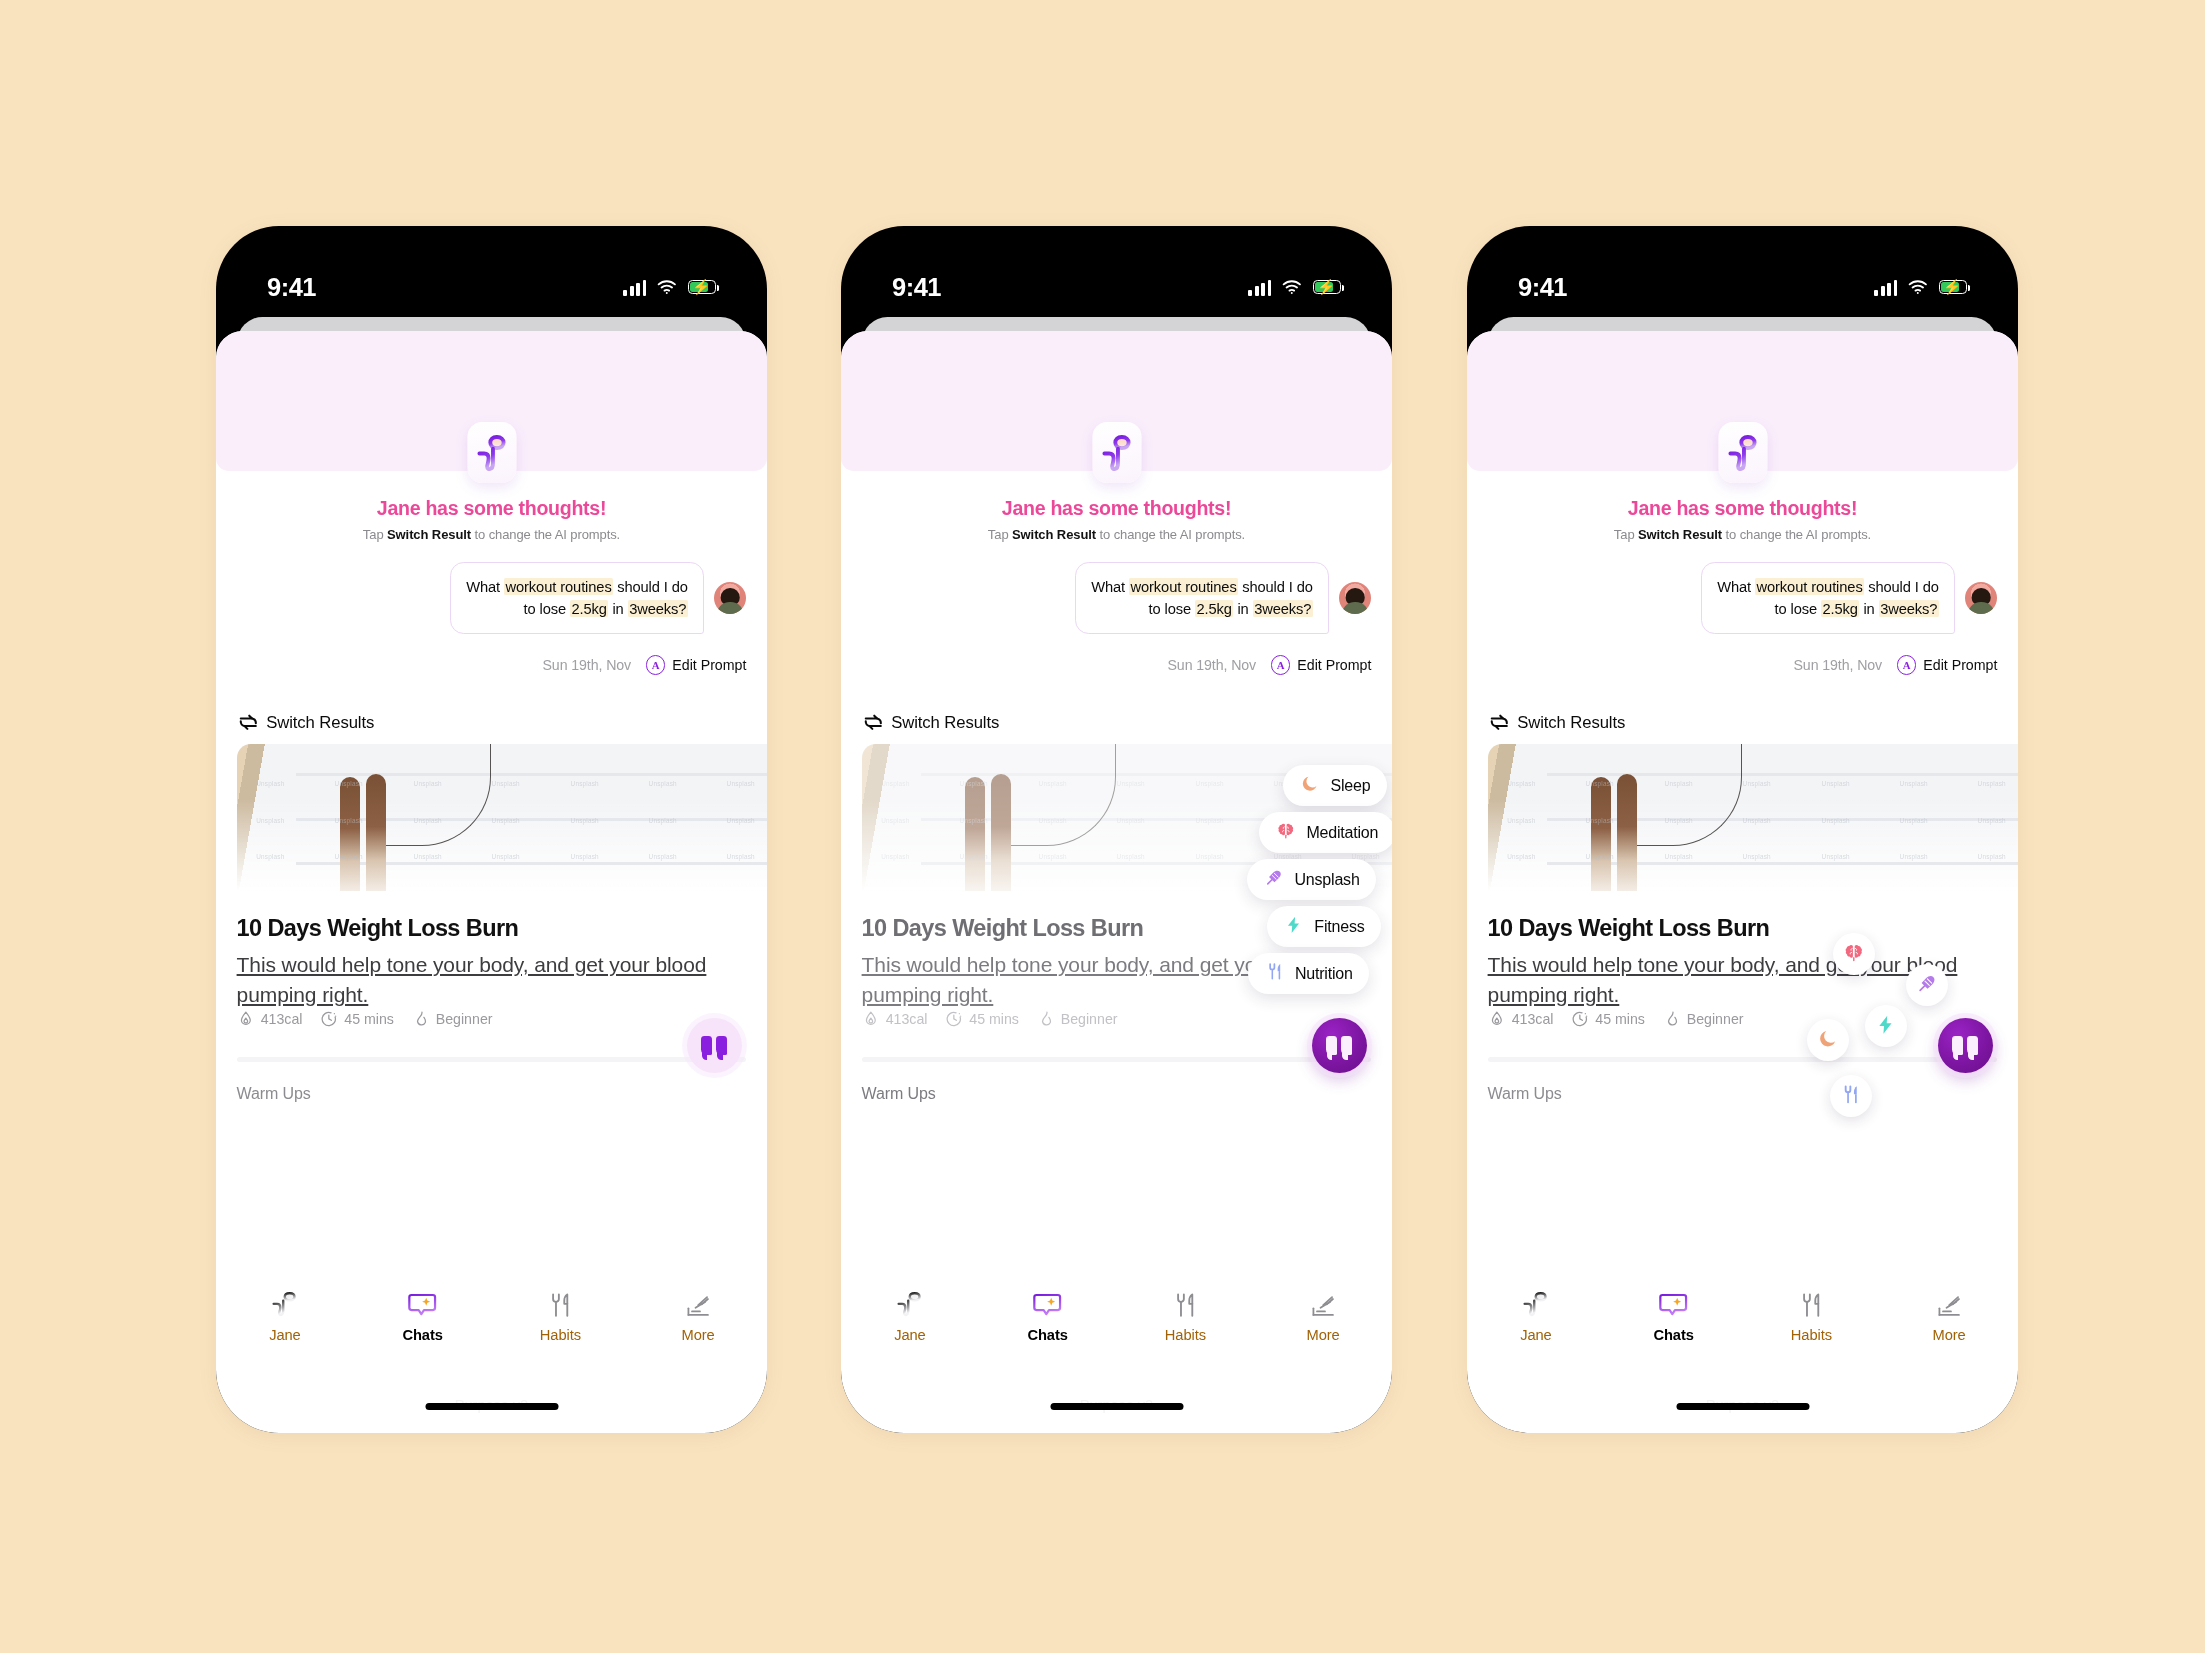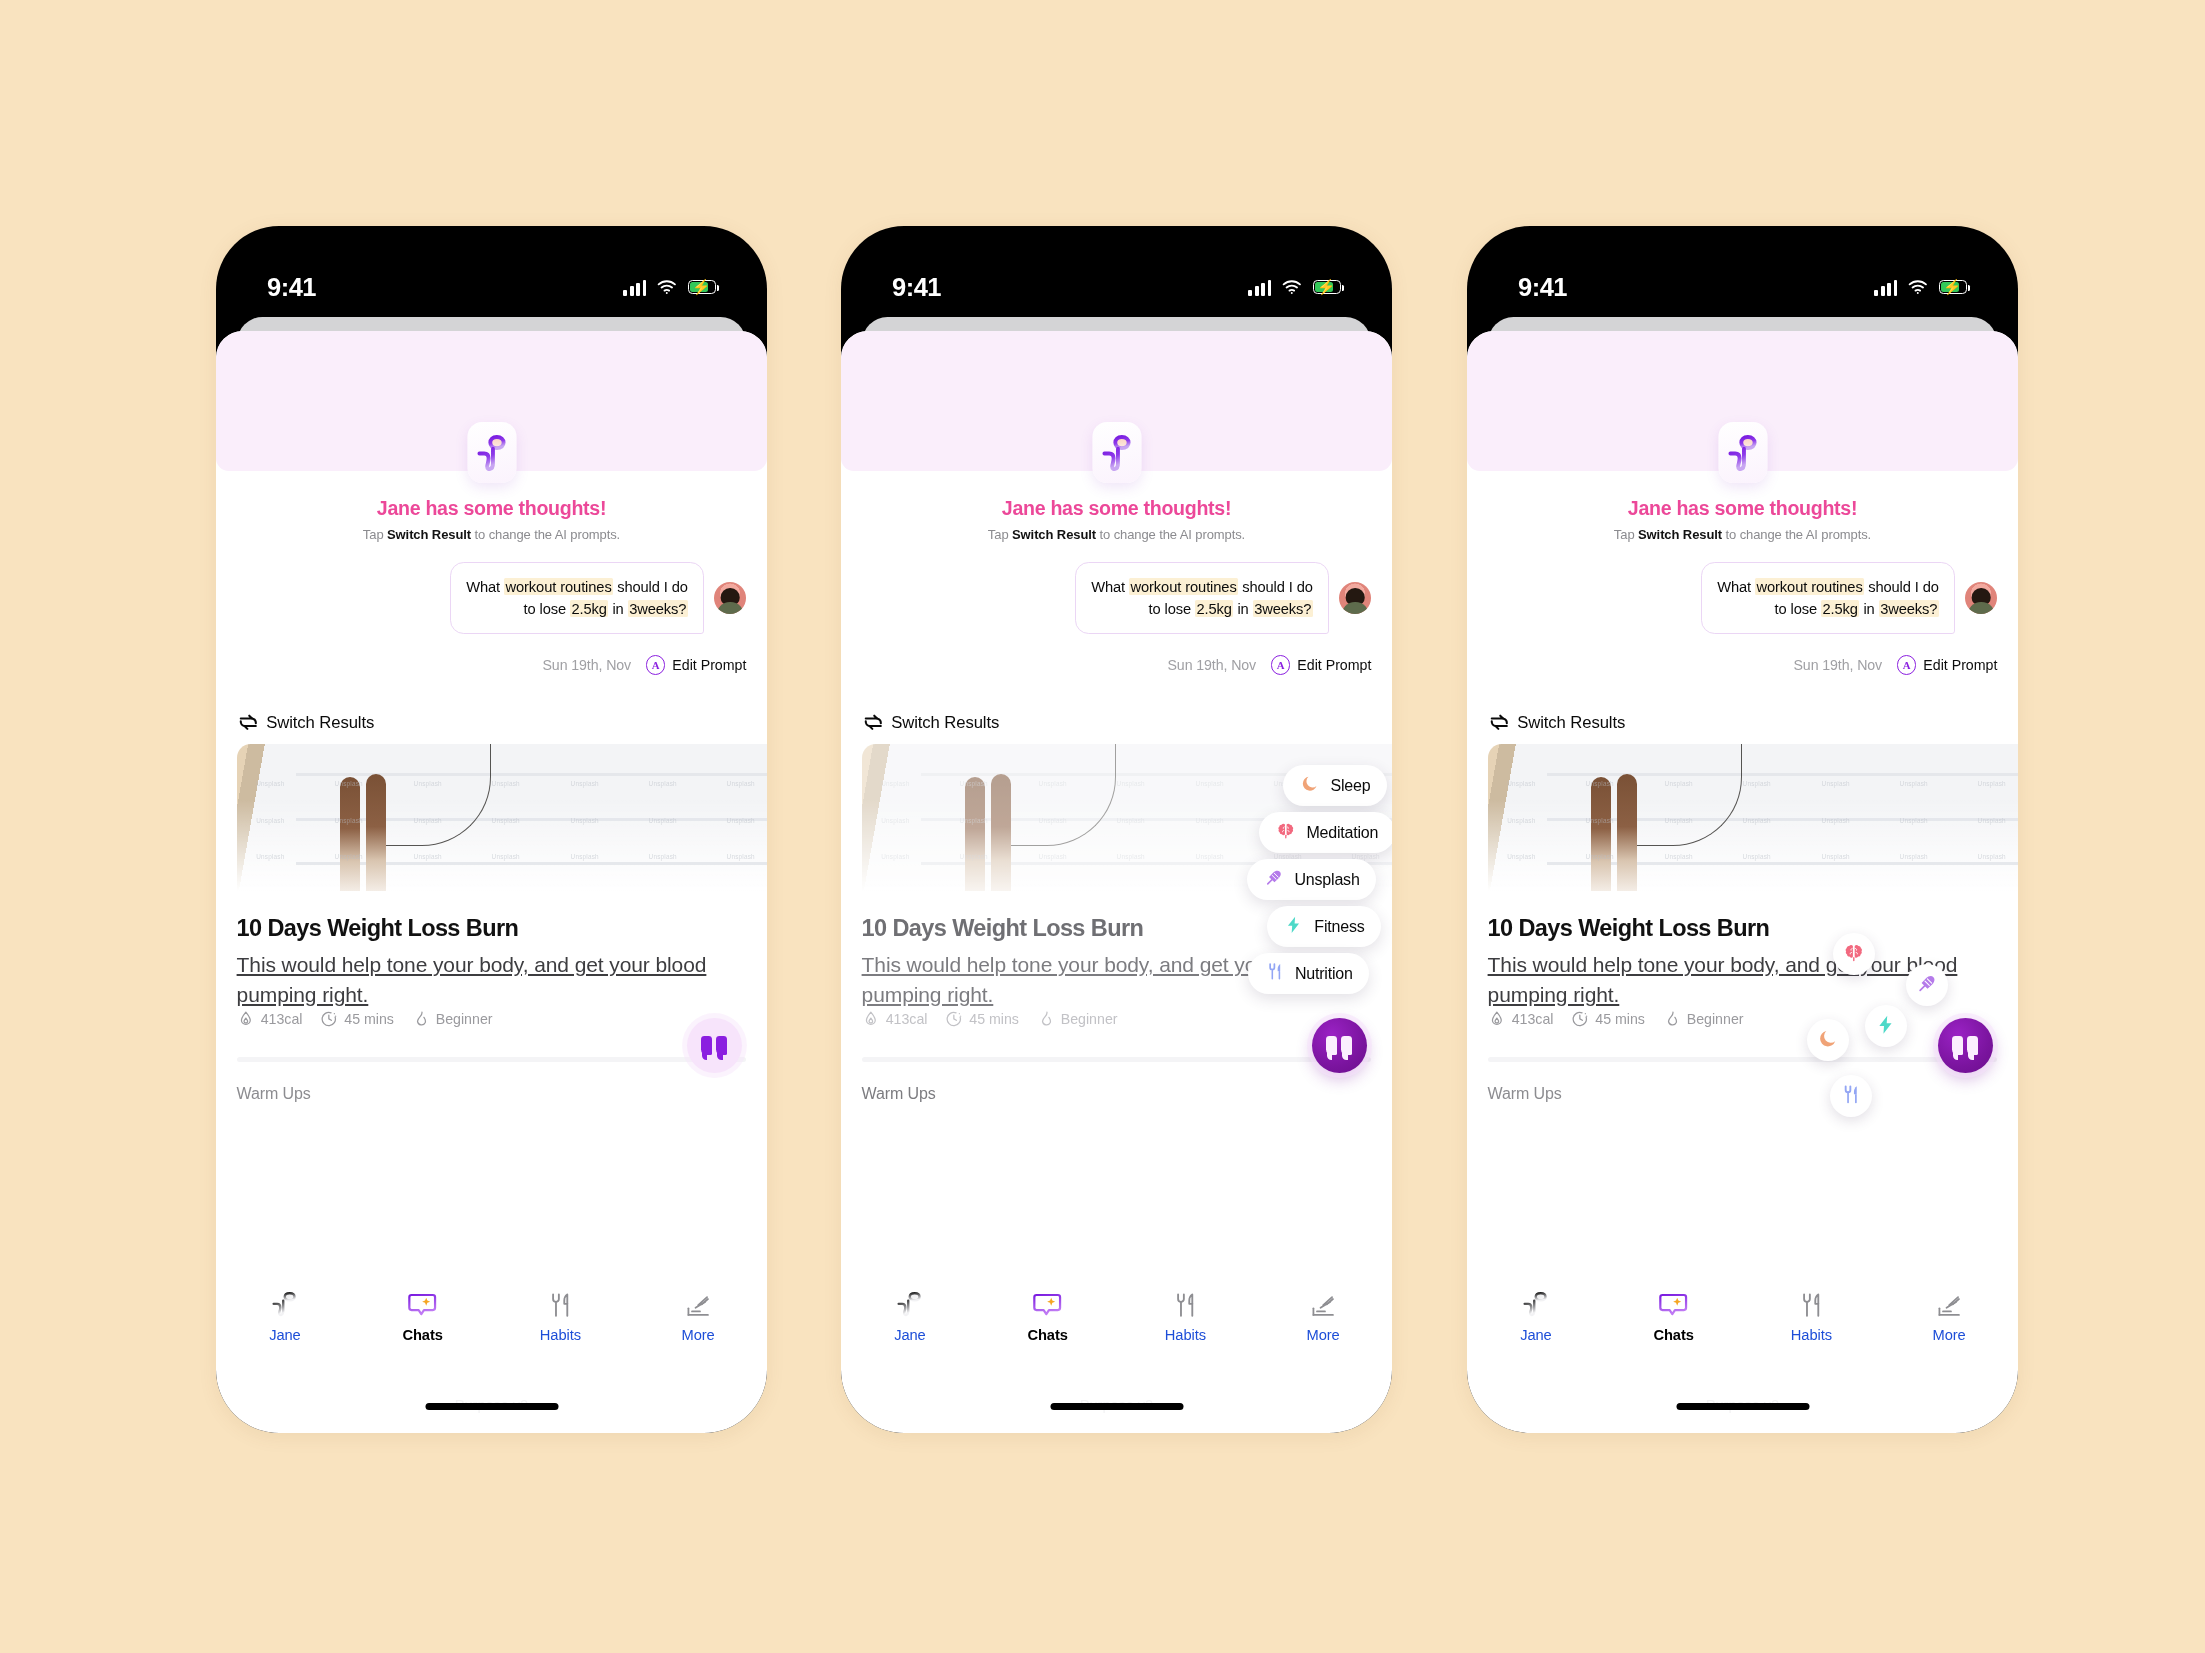--- a/index.html
+++ b/index.html
@@ -175,21 +175,21 @@
               border-radius:0 0 0 4.4px;}
   .fab.light .q i { background:#8B1FE0; } .fab.light .q i::after{background:#8B1FE0;}
   .fab.solid .q i { background:#FBEFFE; } .fab.solid .q i::after{background:#FBEFFE;}
 
   
   .tabbar { position:absolute; left:0; right:0; bottom:51px; height:98px;
             display:flex; align-items:flex-start; justify-content:space-around;
             padding-top:6.9px; z-index:60; }
   .tab { display:flex; flex-direction:column; align-items:center; gap:7.8px; width:88px; }
   .tab svg { width:28.4px; height:28.4px; display:block; }
-  .tab span { font-size:14.7px; color:#1d4ed8; letter-spacing:-0.1px; }
+  .tab span { font-size:14.7px; color:#a16207; letter-spacing:-0.1px; }
   .tab.active span { color:#000; font-weight:700; }
   .home-ind { position:absolute; left:50%; transform:translateX(-50%); bottom:23.5px;
               width:133px; height:6.9px; background:#000; border-radius:3.9px; z-index:60; }
   .watermark { position:absolute; left:50%; transform:translateX(-50%); bottom:19.6px;
                font-size:14.7px; color:#F3F3F4; letter-spacing:-0.1px; z-index:58; }
 
   
   .dim .res-title,.dim .res-desc,.dim .stats,.dim .warmups { color:#7C7C80; }
   .dim .res-title { color:#6F6F73; }
   .dim .stat { color:#C2C2C6; }

